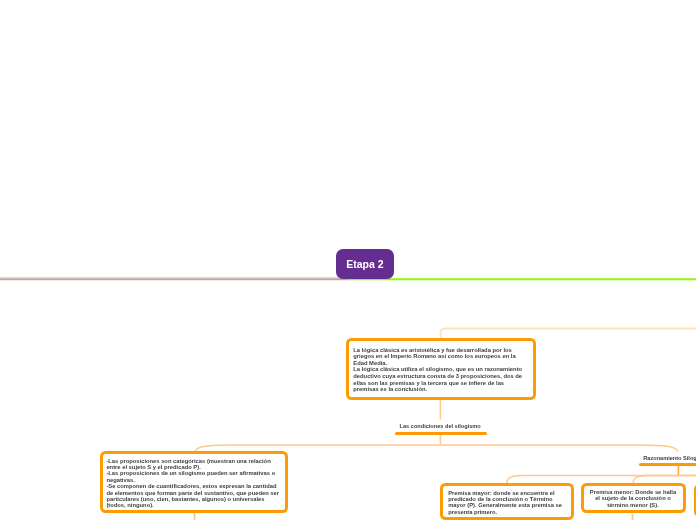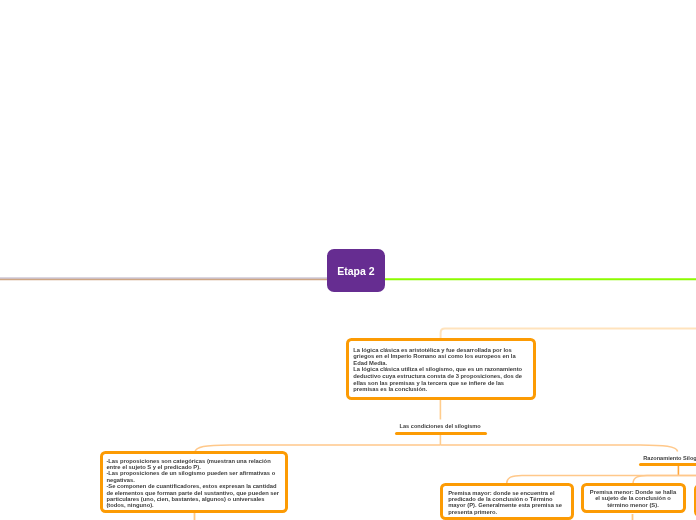--- a/index.html
+++ b/index.html
@@ -29,21 +29,21 @@
   <path d="M440.4 433.5 V445" stroke="#ffcd8d" stroke-width="1.6" fill="none"></path>
   <path d="M440.5 444.9 H230 C205 445.2 195.6 446.4 194.8 452.5" stroke="#ffc88a" stroke-width="1.5" fill="none"></path>
   <path d="M440.5 444.9 H640 C664 445.1 676.5 446.2 677.6 451.5" stroke="#ffc88a" stroke-width="1.5" fill="none"></path>
   <path d="M194.5 512 V520" stroke="#ffc77f" stroke-width="1.8" fill="none"></path>
   <path d="M678.4 464.5 V475.3" stroke="#ffa63c" stroke-width="1.6" fill="none"></path>
   <path d="M696 475.4 H522 C512 475.6 506.8 477.2 506.6 483.5" stroke="#ffc88a" stroke-width="1.5" fill="none"></path>
   <path d="M696 475.4 H647 C638 475.6 633.2 477.2 633 483.5" stroke="#ffc88a" stroke-width="1.5" fill="none"></path>
   <path d="M632.5 514 V520" stroke="#ffc77f" stroke-width="1.8" fill="none"></path>
 </svg>
 
-<div class="node etapa" style="left:327px;top:249px;width:57.7px;height:43px;">
+<div class="node etapa" style="left:336px;top:249px;width:57.7px;height:30px;">
   <span>Etapa 2</span>
 </div>
 
 <div class="node tbox" style="left:345.5px;top:337.5px;width:190px;height:62px;">
     <div class="inner">
   <div>La lógica clásica es aristotélica y fue desarrollada por los griegos en el Imperio Romano así como los europeos en la Edad Media.</div>
   <div>La lógica clásica utiliza el silogismo, que es un razonamiento deductivo cuya estructura consta de 3 proposiciones, dos de ellas son las premisas y la tercera que se infiere de las premisas es la conclusión.</div>
 </div>
   </div>
 

